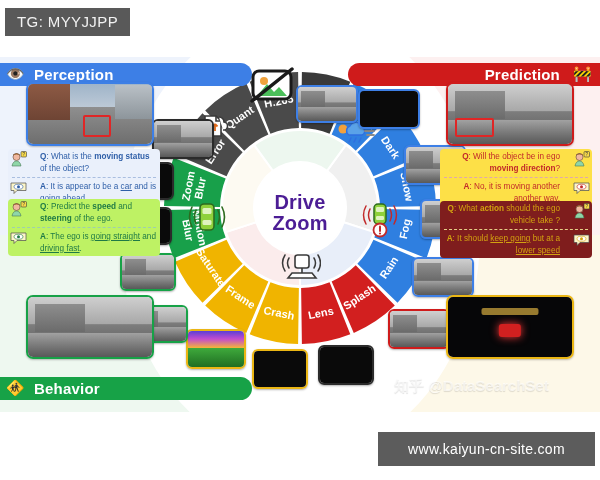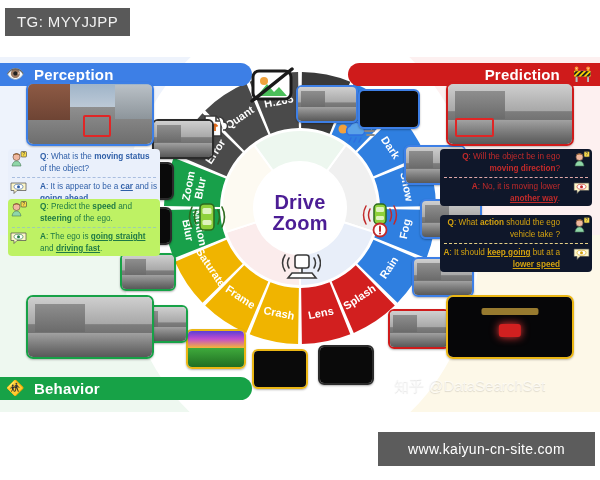--- a/index.html
+++ b/index.html
@@ -46,29 +46,29 @@
   .banner-icon{position:absolute;font-size:15px;line-height:1;}
 
   
   .qa{position:absolute;z-index:12;width:152px;font-size:8.2px;line-height:11.5px;}
   .qa-row{display:flex;align-items:flex-start;gap:13px;padding:2px 2px;}
   .qa-ico{width:17px;height:16px;flex:0 0 17px;position:relative;}
   .qa-txt{flex:1;}
   .qa-sep{height:0;border-top:1px dashed #b9c4d6;margin:1px 4px;}
   .lbl{font-weight:bold;}
   .bold{font-weight:bold;}
-  .ul{font-weight:bold;text-decoration:underline;}
+  .ul{font-weight:normal;text-decoration:underline;}
 
   #qa-perc{left:8px;top:92px;color:#2f5fa8;background:#eaf0fb;border-radius:4px;}
   #qa-perc .qa-sep{border-color:#a9bee0;}
   #qa-beh{left:8px;top:142px;color:#1f7a46;background:#bef264;border-radius:4px;}
   #qa-beh .qa-sep{border-color:#9dcfae;}
-  #qa-pred{right:8px;top:92px;color:#c22a2a;background:#0f172a;border-radius:4px;text-align:right;}
+  #qa-pred{right:8px;top:92px;color:#c22a2a;background:#fde047;border-radius:4px;text-align:right;}
   #qa-pred .qa-sep{border-color:#e0a9a9;}
-  #qa-plan{right:8px;top:158px;color:#d3a210;background:#0f172a;border-radius:4px;text-align:right;}
+  #qa-plan{right:8px;top:144px;color:#d3a210;background:#7f1d1d;border-radius:4px;text-align:right;}
   #qa-plan .qa-sep{border-color:#e5cf88;}
   #qa-pred .qa-row,#qa-plan .qa-row{flex-direction:row-reverse;}
 
   
   .shot{position:absolute;border-radius:7px;z-index:11;overflow:hidden;
         box-shadow:0 1px 2px rgba(0,0,0,.25);}
   .shot.b{border:2.5px solid #3d7fe6;}
   .shot.r{border:2.5px solid #cf1b1b;}
   .shot.g{border:2.5px solid #17a247;}
   .shot.y{border:2.5px solid #eab614;}
@@ -118,21 +118,21 @@
   .thumb.r{border:2px solid #cf1b1b;}
   .thumb.g{border:2px solid #17a247;}
   .thumb.y{border:2px solid #eab614;}
   .thumb.k{border:2px solid #2b2b2b;}
 
   
   #no-image-icon{position:absolute;left:248px;top:8px;width:48px;height:40px;z-index:14;}
 
   
   #watermark{position:absolute;left:394px;top:320px;z-index:30;font-size:15px;
-      color:rgba(255,255,255,.62);font-weight:normal;white-space:nowrap;
+      color:rgba(255,255,255,.62);font-weight:bold;white-space:nowrap;
       text-shadow:0 1px 1px rgba(0,0,0,.12);}
 </style>
 </head>
 <body>
 
 <div id="tg-tag">TG: MYYJJPP</div>
 
 <div id="figure">
 
   <div class="quad" id="q-perc"></div>
@@ -253,21 +253,21 @@
     <div class="qa-sep"></div>
     <div class="qa-row">
       <div class="qa-ico">
         <svg viewBox="0 0 34 26" width="17" height="14">
           <path d="M2 3h30v15H14l-6 6v-6H2z" fill="#fdf6c8" stroke="#4a4a4a" stroke-width="1.4"></path>
           <ellipse cx="17" cy="10.5" rx="9" ry="5" fill="#fff" stroke="#c22a2a" stroke-width="1.3"></ellipse>
           <circle cx="17" cy="10.5" r="3" fill="#c22a2a"></circle>
         </svg>
       </div>
       <div class="qa-txt">
-        <span class="lbl">A</span><span><span>: No, it is moving lower </span><span class="ul">another way</span><span>.</span></span>
+        <span class="lbl">A</span><span><span>: No, it is moving another </span><span class="ul">another way</span><span>.</span></span>
       </div>
     </div>
   </div>
 
   <div class="qa" id="qa-plan">
     <div class="qa-row">
       <div class="qa-ico">
         <svg viewBox="0 0 34 32" width="17" height="16">
           <circle cx="13" cy="12" r="7" fill="#f0b8a0" stroke="#7a5a48" stroke-width="1.4"></circle>
           <path d="M4 30c1-7 5-10 9-10s8 3 9 10z" fill="#8fd6a8" stroke="#4a7a58" stroke-width="1.2"></path>

